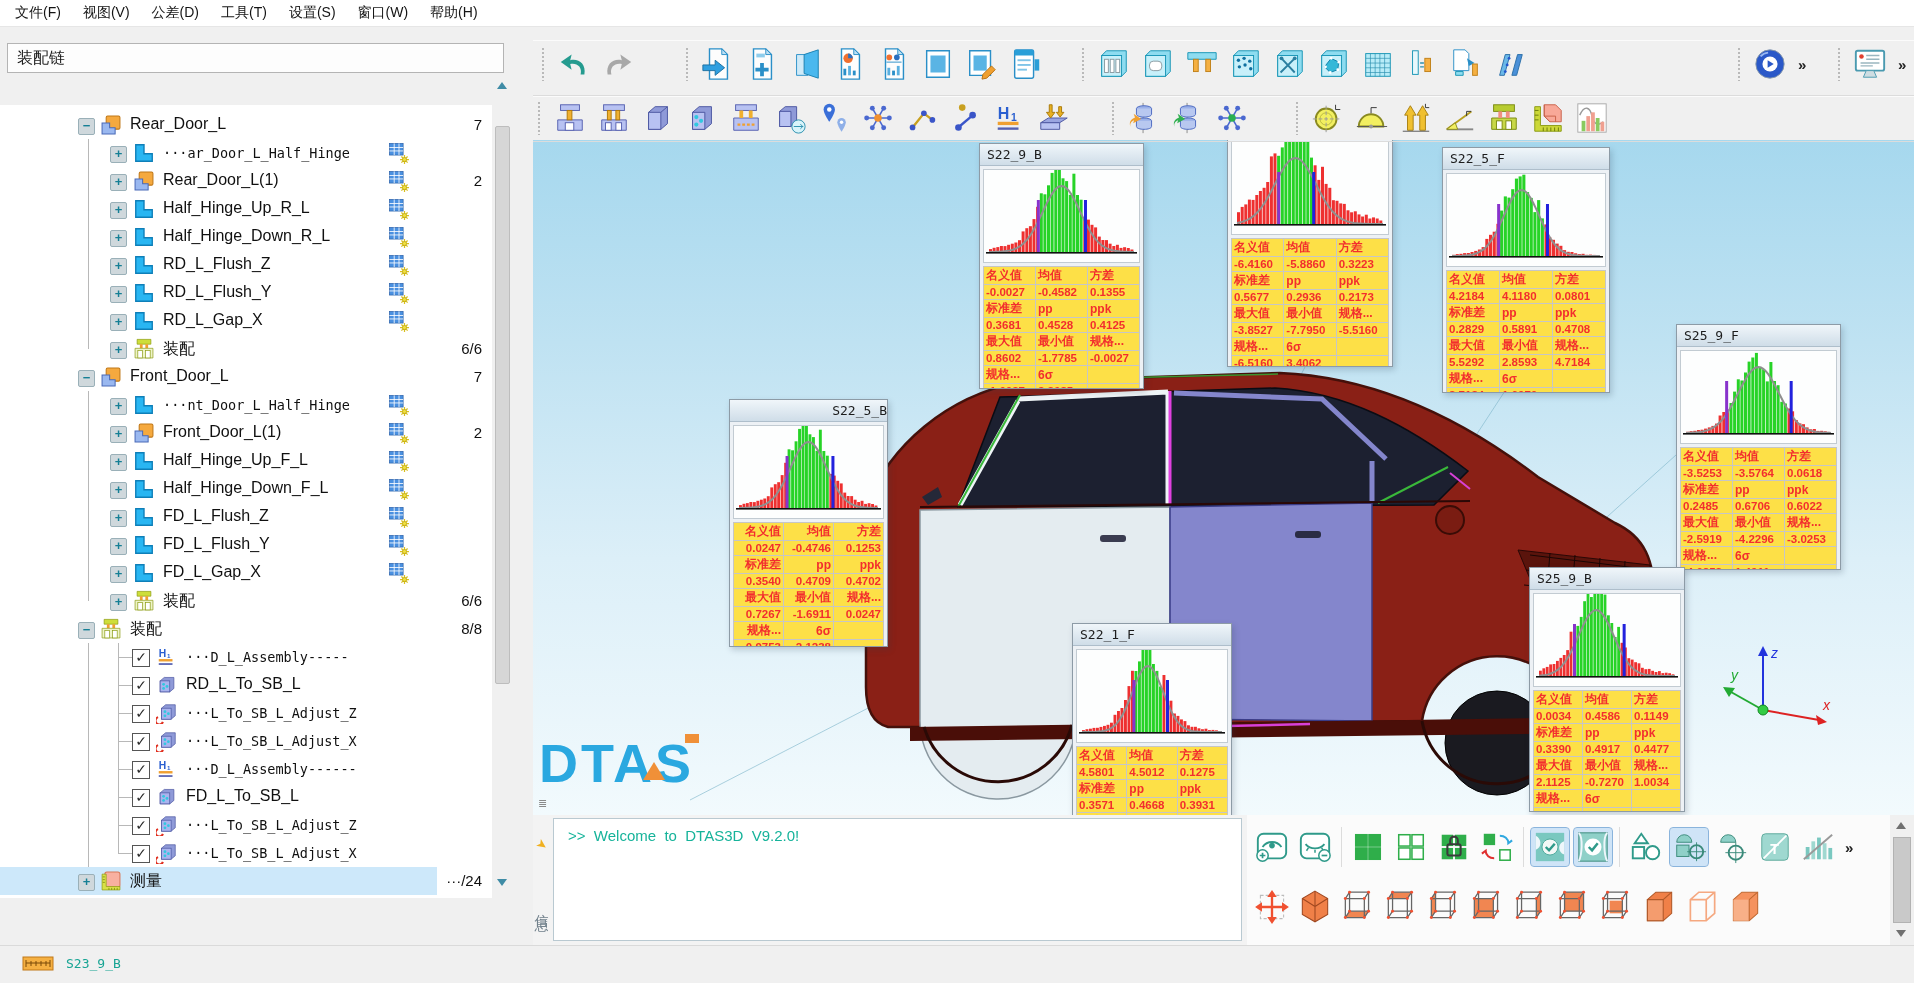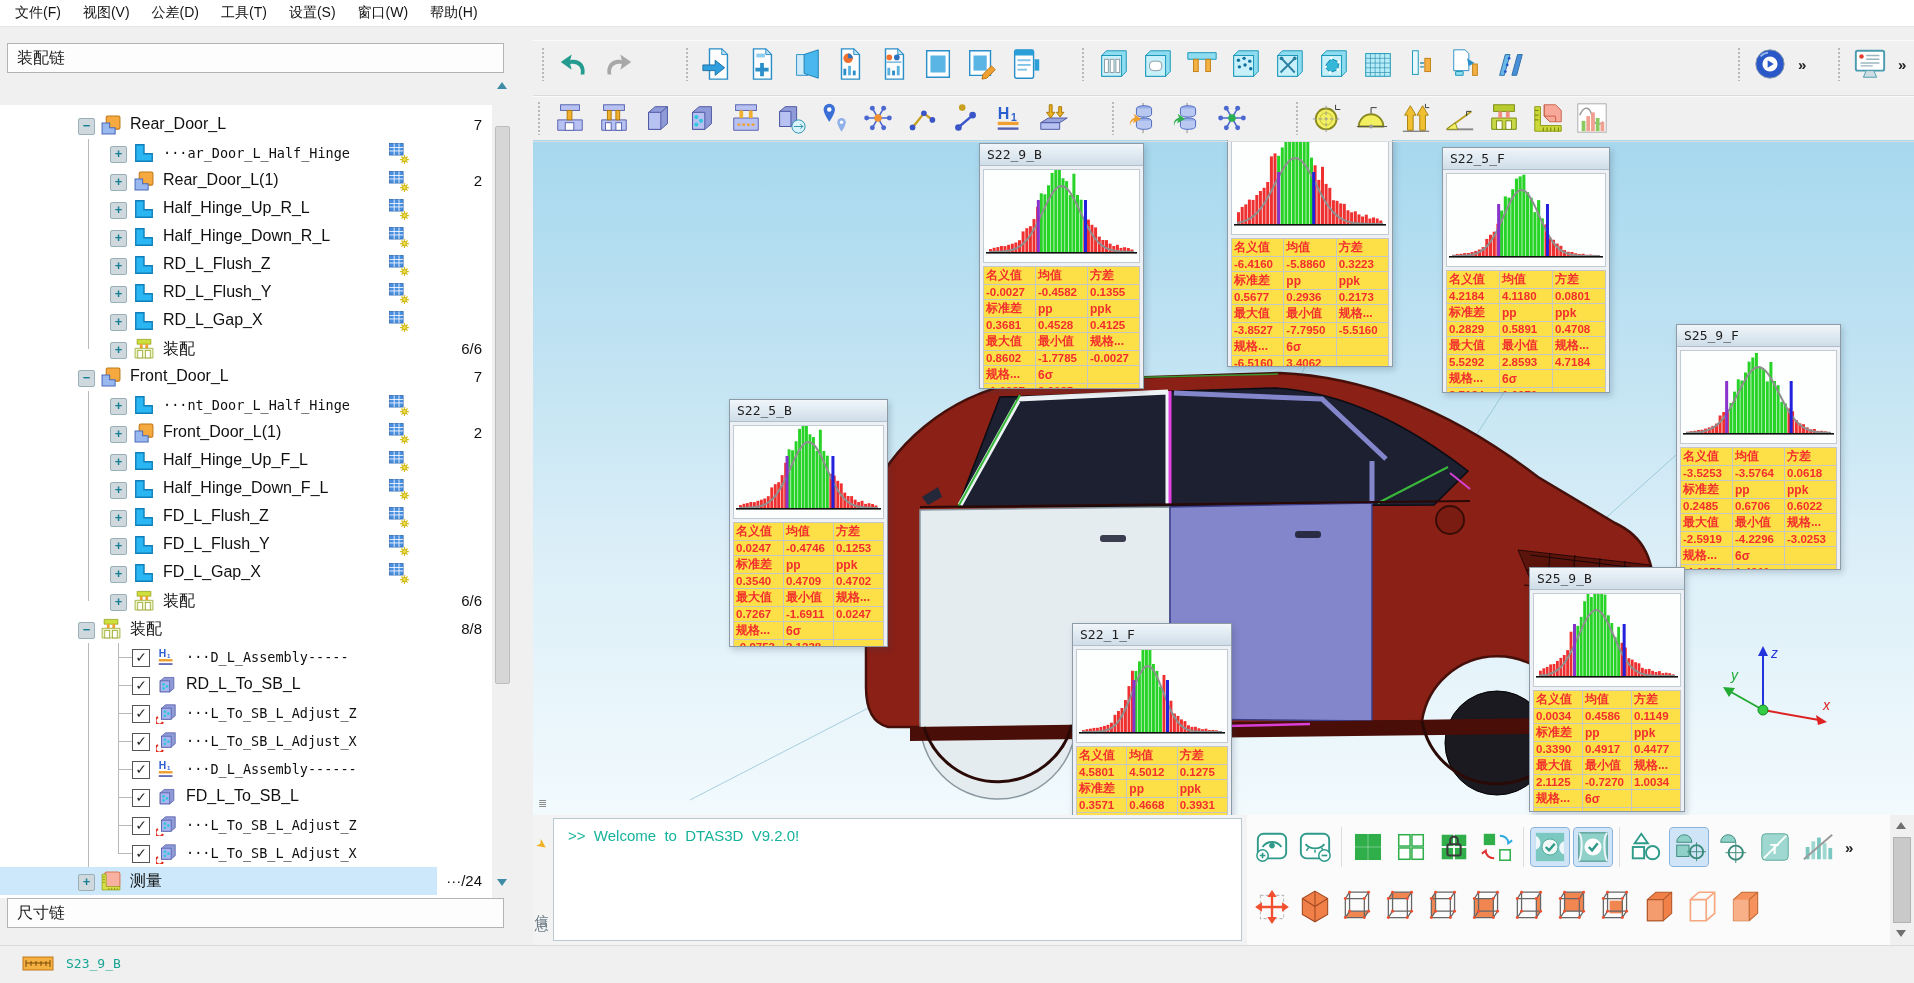--- a/index.html
+++ b/index.html
@@ -499,21 +499,20 @@
         <span class="tcount">···/24</span>
       </div>
     </div>
   <div class="sb-btn" style="left:494px;top:51px">
       <span class="tri-up"></span>
     </div>
   <div id="tree-thumb"></div>
   <div class="sb-btn" style="left:494px;top:848px">
       <span class="tri-down"></span>
     </div>
-  <div class="panel-bar" id="dim-bar">尺寸链</div>
 </div>
 <div id="info-tab">信息</div>
 
 <div id="toolbar-area">
   <div class="tb-row" id="tb-row1">
       <div class="tb-group" style="left: 8px; top: 4px;">
         <div class="tbi">
           <svg viewBox="0 0 36 36">
             <path d="M29 29c2-11-6-17-15-15l1.5-6L4 16l11.5 8-1.5-6c7-1.5 13 3 11 11z" fill="#259b8f"></path>
           </svg>
@@ -952,20 +951,25 @@
  <rect x="250" y="180" width="26" height="7" rx="3" fill="#3a3c50"></rect>
  <rect x="445" y="176" width="26" height="7" rx="3" fill="#2a2c44"></rect>
  <path d="M88 132 l-16 10 6 8 14-8 z" fill="#252838"></path>
  <circle cx="600" cy="165" r="14" fill="#7a1c12" stroke="#3a0c06" stroke-width="2"></circle>
  <path d="M668 195 L800 210 L802 255 L690 248 Z" fill="#5a140c" stroke="#2a0806"></path>
  <path d="M680 200 L795 214 M676 215 L798 228 M674 230 L800 242 M700 198l-4 48 M725 200l-4 48 M750 203l-3 46 M775 206l-2 46" stroke="#1a0604" stroke-width="1"></path>
  <path d="M60 372 L770 362 L770 378 L60 386 Z" fill="#4a0e08"></path>
  <path d="M330 372 L460 369" stroke="#d840d8" stroke-width="2.5"></path>
  <path d="M222 370 A77 77 0 0 1 74 372 M722 364 A76 76 0 0 1 572 366" fill="none" stroke="#2a0a06" stroke-width="3"></path>
     </svg>
+  <div id="dtas-logo">
+    <span>DTAS</span>
+    <span class="acc1"></span>
+    <span class="acc2"></span>
+  </div>
   <svg id="triad" viewBox="0 0 140 110">
  <line x1="62" y1="78" x2="62" y2="22" stroke="#2233dd" stroke-width="2"></line>
  <path d="M62 14l-5 10h10z" fill="#2233dd"></path>
  <text x="70" y="26" font-size="14" fill="#2233dd" font-style="italic">z</text>
  <line x1="62" y1="78" x2="118" y2="88" stroke="#dd2222" stroke-width="2"></line>
  <path d="M126 90l-11-7 2 10z" fill="#dd2222"></path>
  <text x="122" y="78" font-size="14" fill="#dd2222" font-style="italic">x</text>
  <line x1="62" y1="78" x2="30" y2="60" stroke="#22aa33" stroke-width="2"></line>
  <path d="M22 55l12 1-6 9z" fill="#22aa33"></path>
  <text x="30" y="48" font-size="14" fill="#22aa33" font-style="italic">y</text>
@@ -1336,21 +1340,21 @@
               <td></td>
             </tr>
             <tr class="val">
               <td>-4.0253</td>
               <td>1.4911</td>
               <td></td>
             </tr>
           </tbody>
         </table>
       </div>
-      <div class="popup" style="left: 196px; top: 259px; width: 157px; height: 246px; overflow: hidden;">
+      <div class="popup" style="left: 196px; top: 259px; width: 157px; height: 246px; overflow: hidden; text-align: right;">
         <div class="popup-title">S22_5_B</div>
         <div class="popup-hist" style="width:149px;height:92px"><svg width="149" height="92">
     <rect x="5.0" y="79.1" width="2.9" height="2.9" fill="#ee3030"></rect>
             <rect x="8.5" y="77.8" width="2.9" height="4.2" fill="#ee3030"></rect>
             <rect x="11.9" y="77.1" width="2.9" height="4.9" fill="#ee3030"></rect>
             <rect x="15.4" y="76.0" width="2.9" height="6.0" fill="#ee3030"></rect>
             <rect x="18.9" y="76.1" width="2.9" height="5.9" fill="#ee3030"></rect>
             <rect x="22.4" y="74.8" width="2.9" height="7.2" fill="#ee3030"></rect>
             <rect x="25.9" y="73.7" width="2.9" height="8.3" fill="#ee3030"></rect>
             <rect x="29.3" y="72.5" width="2.9" height="9.5" fill="#ee3030"></rect>

